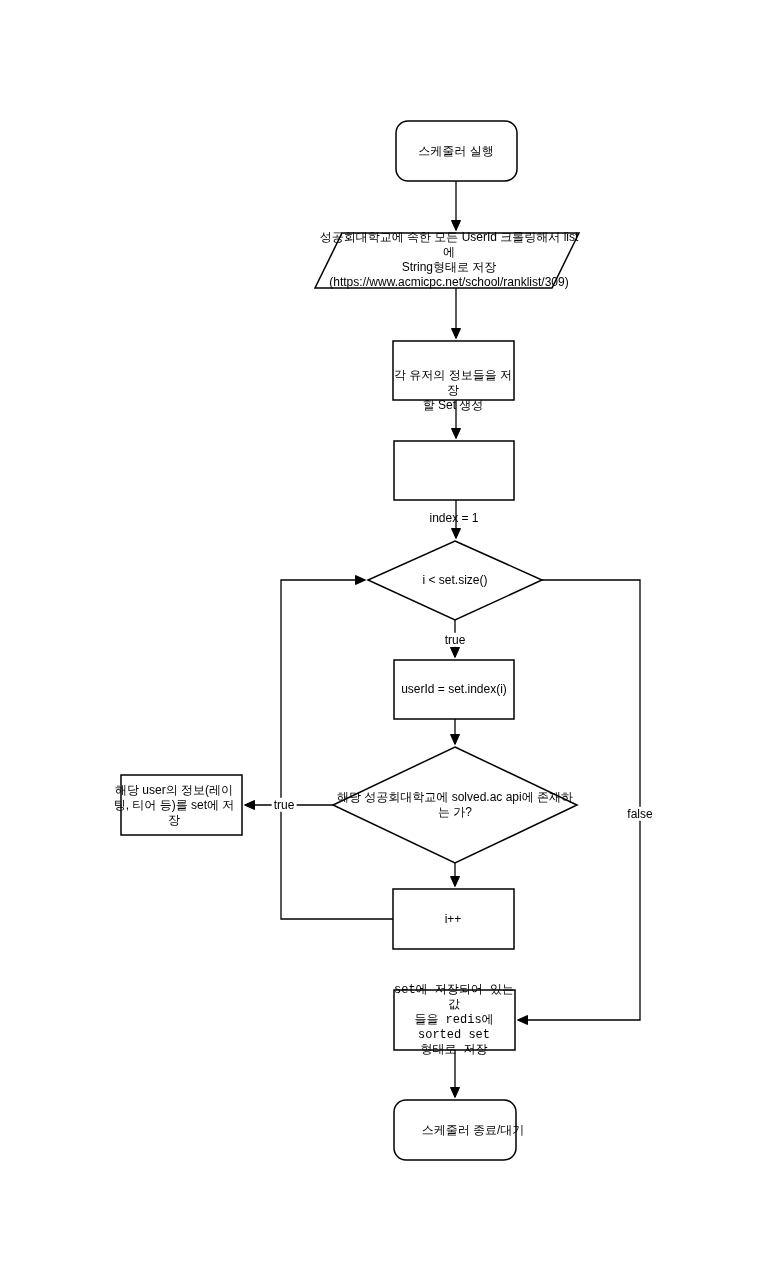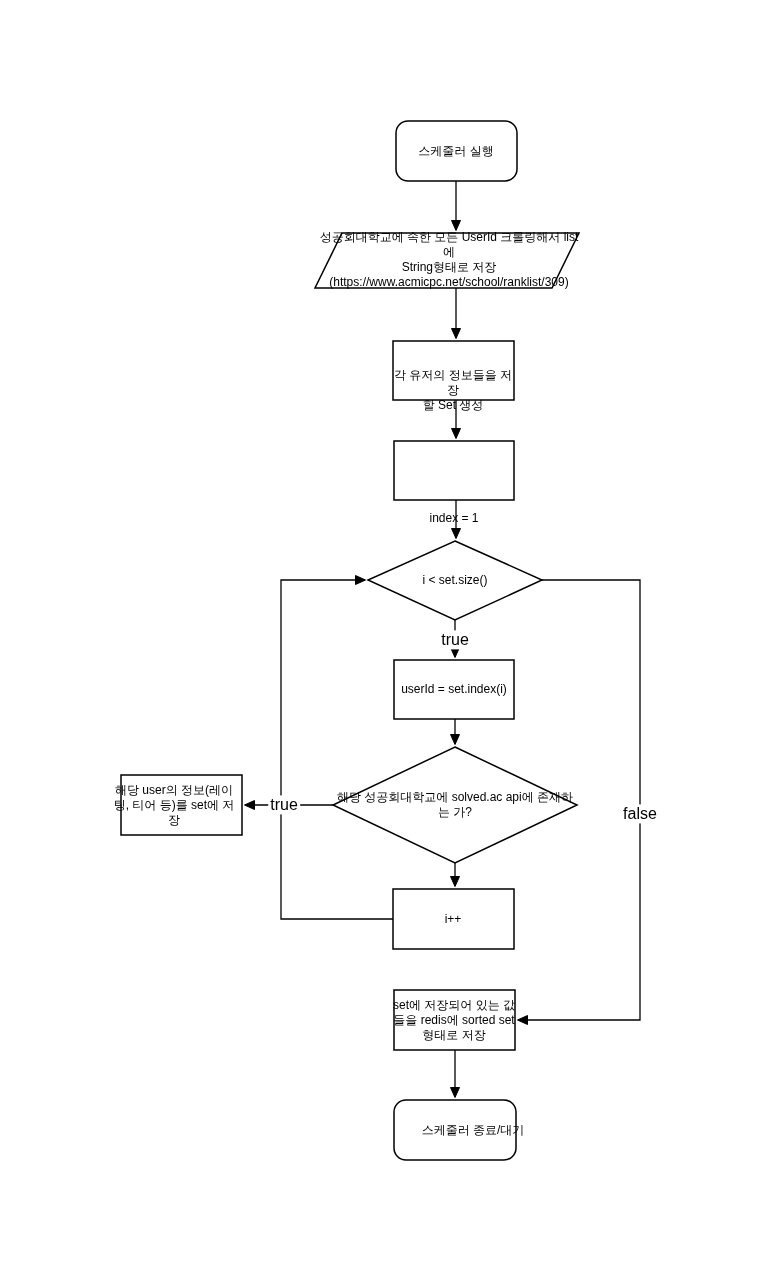--- a/index.html
+++ b/index.html
@@ -41,21 +41,21 @@
     font-size: 12px;
     line-height: 1.25;
     white-space: pre-line;
     color: #000000;
   }
   .edge-label {
     position: absolute;
     transform: translate(-50%, -50%);
     background: #ffffff;
     padding: 0 2px;
-    font-size: 16px;
+    font-size: 12px;
     line-height: 1.2;
     color: #000000;
   }
 </style>
 </head>
 <body>
 
 <div class="canvas">
 
   <svg width="772" height="1281" viewBox="0 0 772 1281">
@@ -106,21 +106,21 @@
   <div class="node-label" style="left:454px; top:689px; width:130px;">userId = set.index(i)</div>
 
   <div class="node-label" style="left:455px; top:805px; width:248px;">해당 성공회대학교에 solved.ac api에 존재하는 가?</div>
 
   <div class="node-label" style="left:174px; top:805px; width:126px;">해당 user의 정보(레이
 팅, 티어 등)를 set에 저
 장</div>
 
   <div class="node-label" style="left:453px; top:919px; width:118px;">i++</div>
 
-  <div class="node-label" style="left:454px; top:1020px; width:126px;">set에 저장되어 있는 값
+  <div class="node-label" style="left:454px; top:1020px; width:126px;font-family:Liberation Mono, monospace;">set에 저장되어 있는 값
 들을 redis에 sorted set
 형태로 저장</div>
 
   <div class="node-label" style="left:455px; top:1130px; width:120px;padding-left:36px;">스케줄러 종료/대기</div>
 
   <div class="edge-label" style="left:455px; top:640px;">true</div>
 
   <div class="edge-label" style="left:284px; top:805px;">true</div>
 
   <div class="edge-label" style="left:640px; top:814px;">false</div>

